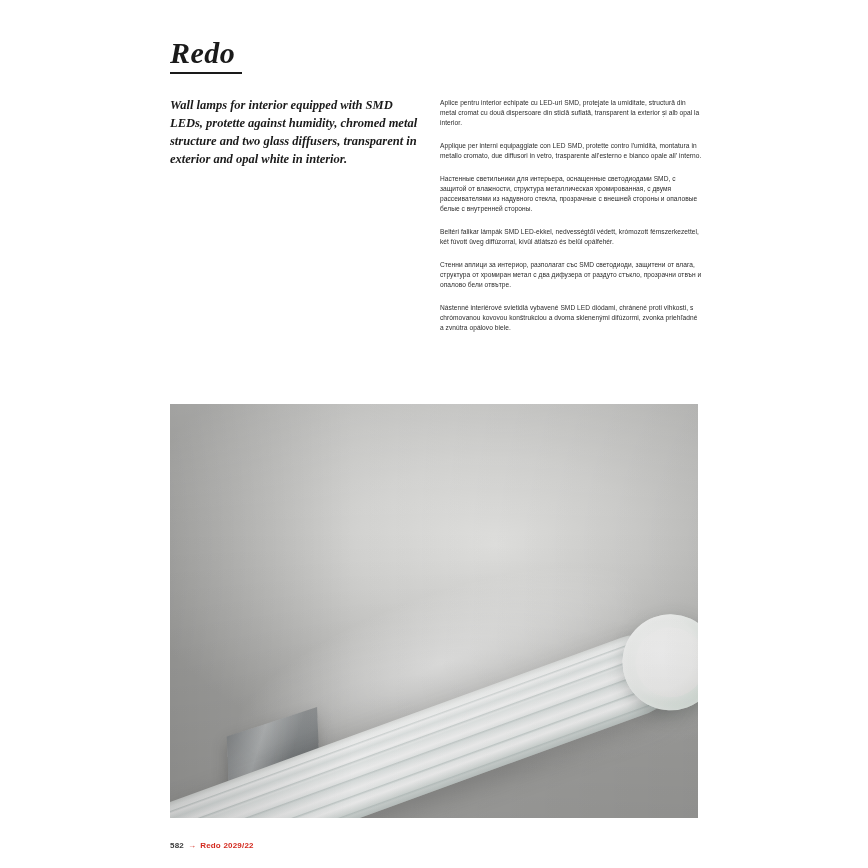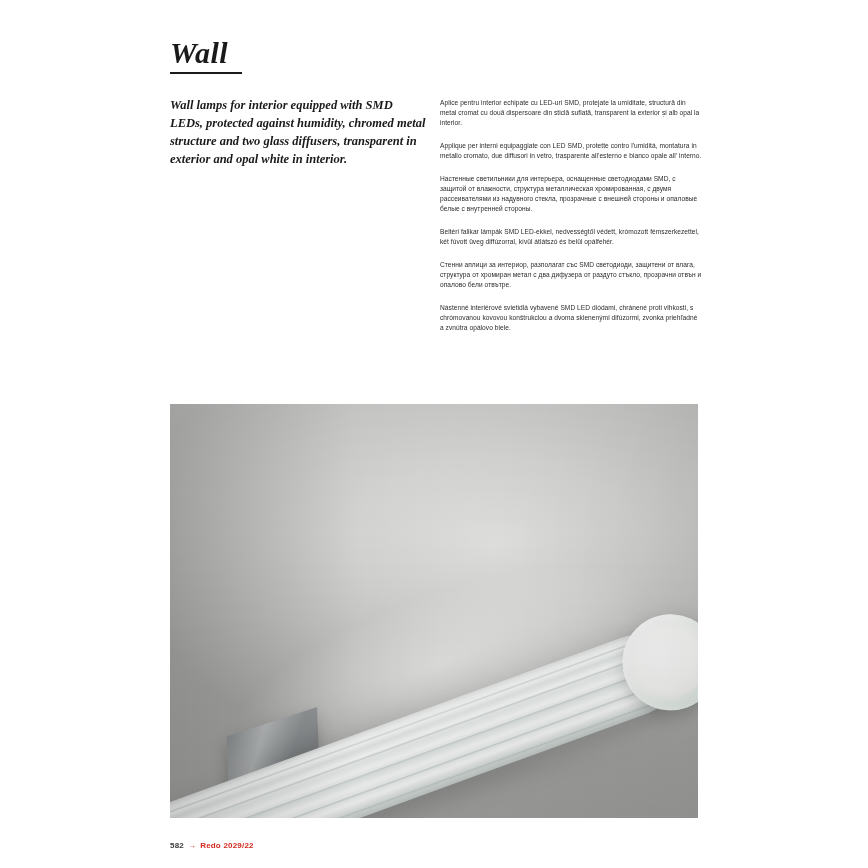--- a/index.html
+++ b/index.html
@@ -201,25 +201,25 @@
   .footer .pagenum { color: #3b3b3b; font-weight: bold; }
   .footer .arrow { color: #d32a1f; font-weight: bold; }
   .footer .brand { color: #d32a1f; font-weight: bold; }
 </style>
 </head>
 <body>
 
 <div class="page">
 
   <div class="title-block">
-    <h1 class="title">Wall</h1>
+    <h1 class="title">Redo</h1>
     <div class="title-rule"></div>
   </div>
 
-  <div class="desc-en">Wall lamps for interior equipped with SMD LEDs, protected against humidity, chromed metal structure and two glass diffusers, transparent in exterior and opal white in interior.</div>
+  <div class="desc-en">Wall lamps for interior equipped with SMD LEDs, protette against humidity, chromed metal structure and two glass diffusers, transparent in exterior and opal white in interior.</div>
 
   <div class="desc-col">
     <p>Aplice pentru interior echipate cu LED-uri SMD, protejate la umiditate, structură din metal cromat cu două dispersoare din sticlă suflată, transparent la exterior și alb opal la interior.</p>
     <p>Applique per interni equipaggiate con LED SMD, protette contro l'umidità, montatura in metallo cromato, due diffusori in vetro, trasparente all'esterno e bianco opale all' interno.</p>
     <p>Настенные светильники для интерьера, оснащенные светодиодами SMD, с защитой от влажности, структура металлическая хромированная, с двумя рассеивателями из надувного стекла, прозрачные с внешней стороны и опаловые белые с внутренней стороны.</p>
     <p>Beltéri falikar lámpák SMD LED-ekkel, nedvességtől védett, krómozott fémszerkezettel, két fúvott üveg diffúzorral, kívül átlátszó és belül opálfehér.</p>
     <p>Стенни аплици за интериор, разполагат със SMD светодиоди, защитени от влага, структура от хромиран метал с два дифузера от раздуто стъкло, прозрачни отвън и опалово бели отвътре.</p>
     <p>Nástenné interiérové svietidlá vybavené SMD LED diódami, chránené proti vlhkosti, s chrómovanou kovovou konštrukciou a dvoma sklenenými difúzormi, zvonka priehľadné a zvnútra opálovo biele.</p>
   </div>
 

